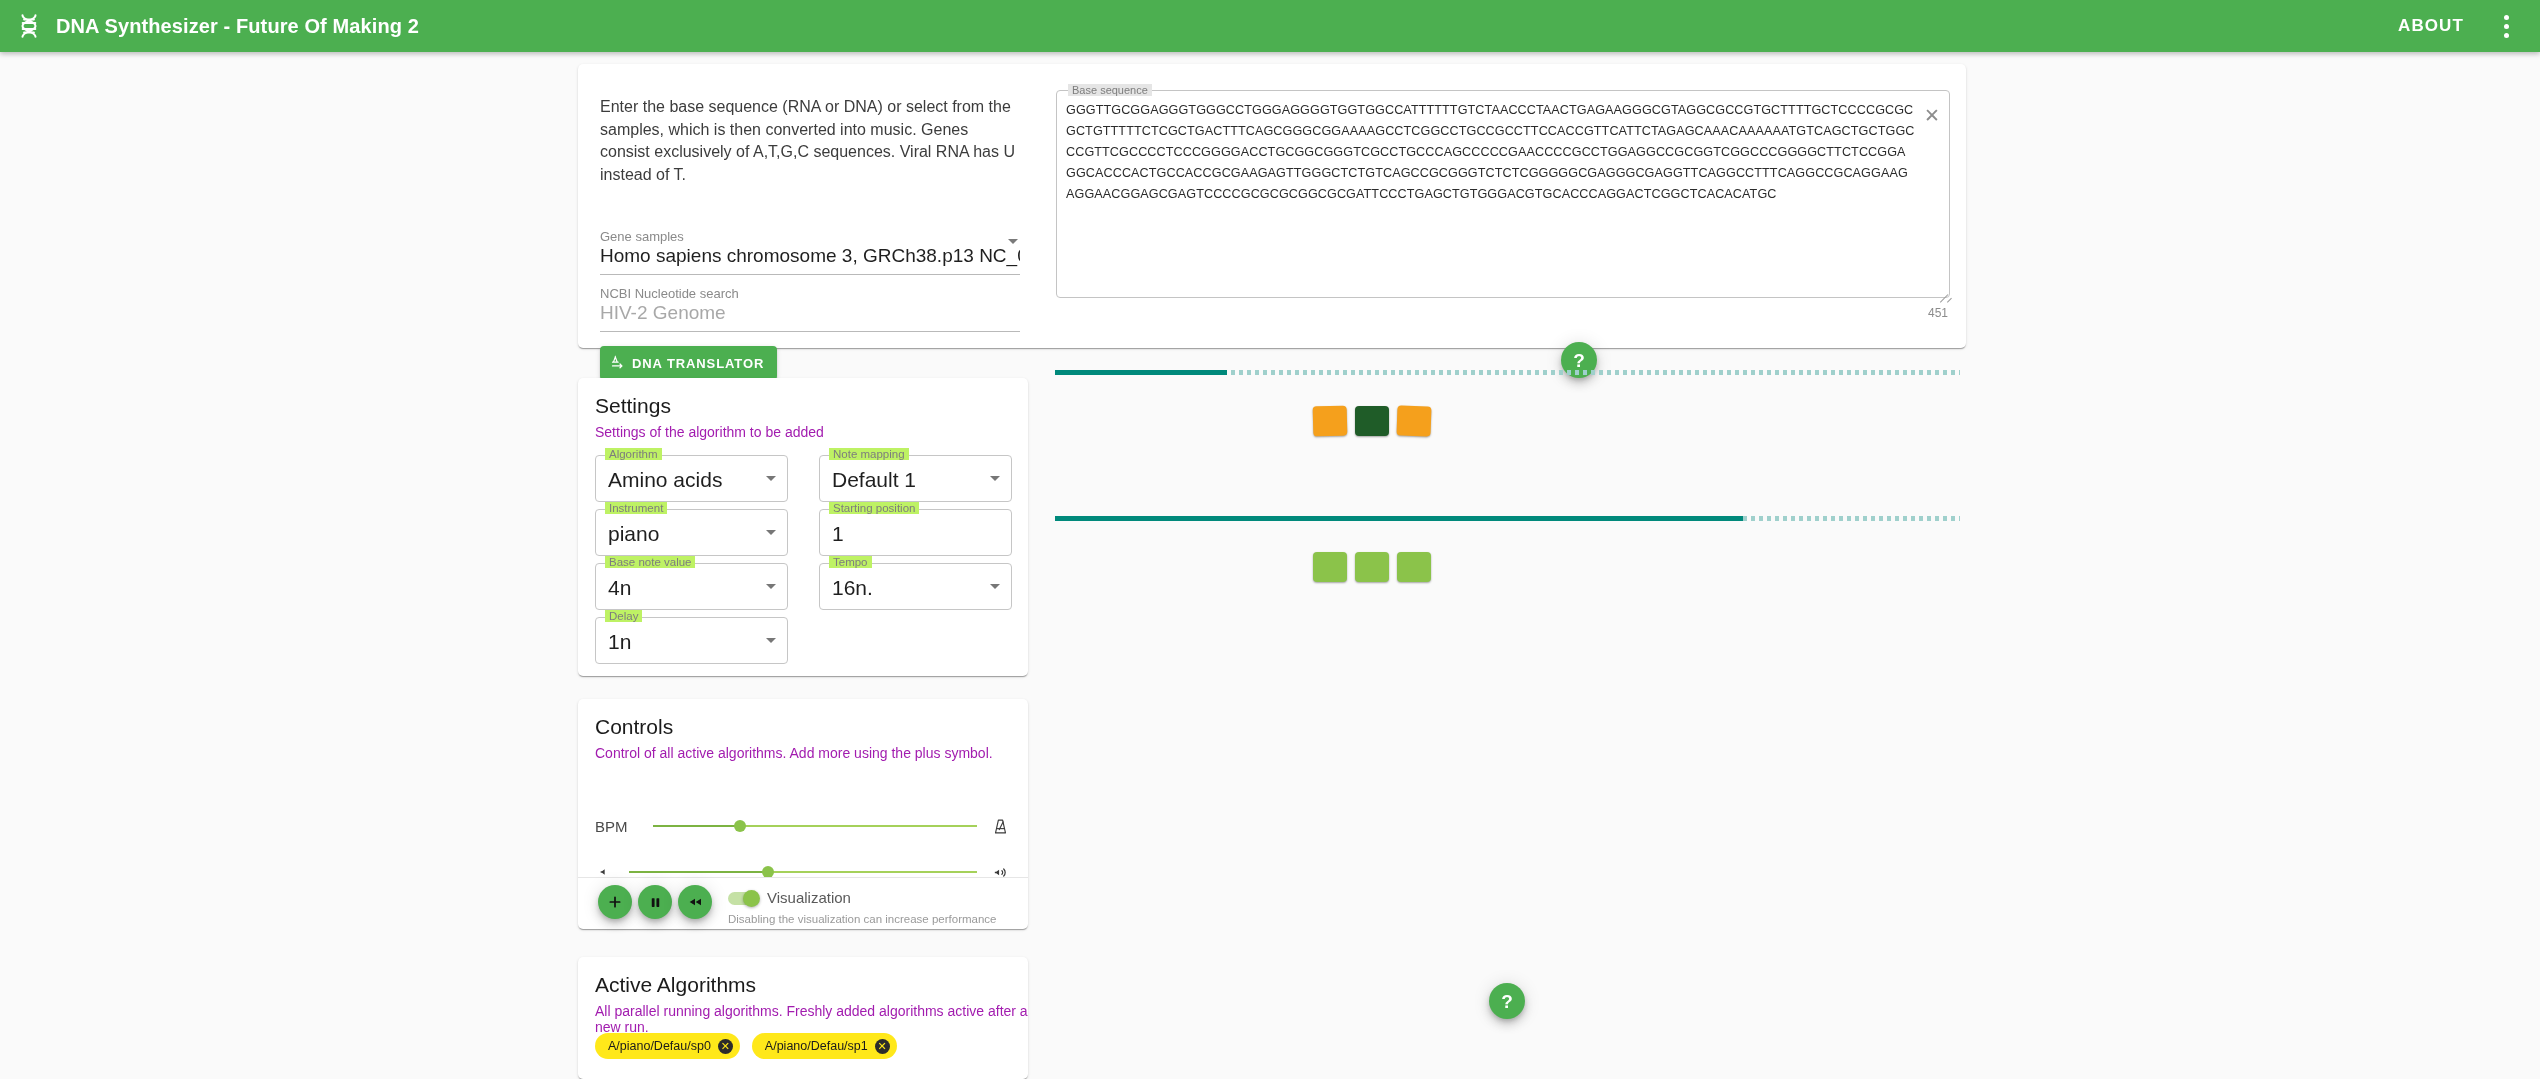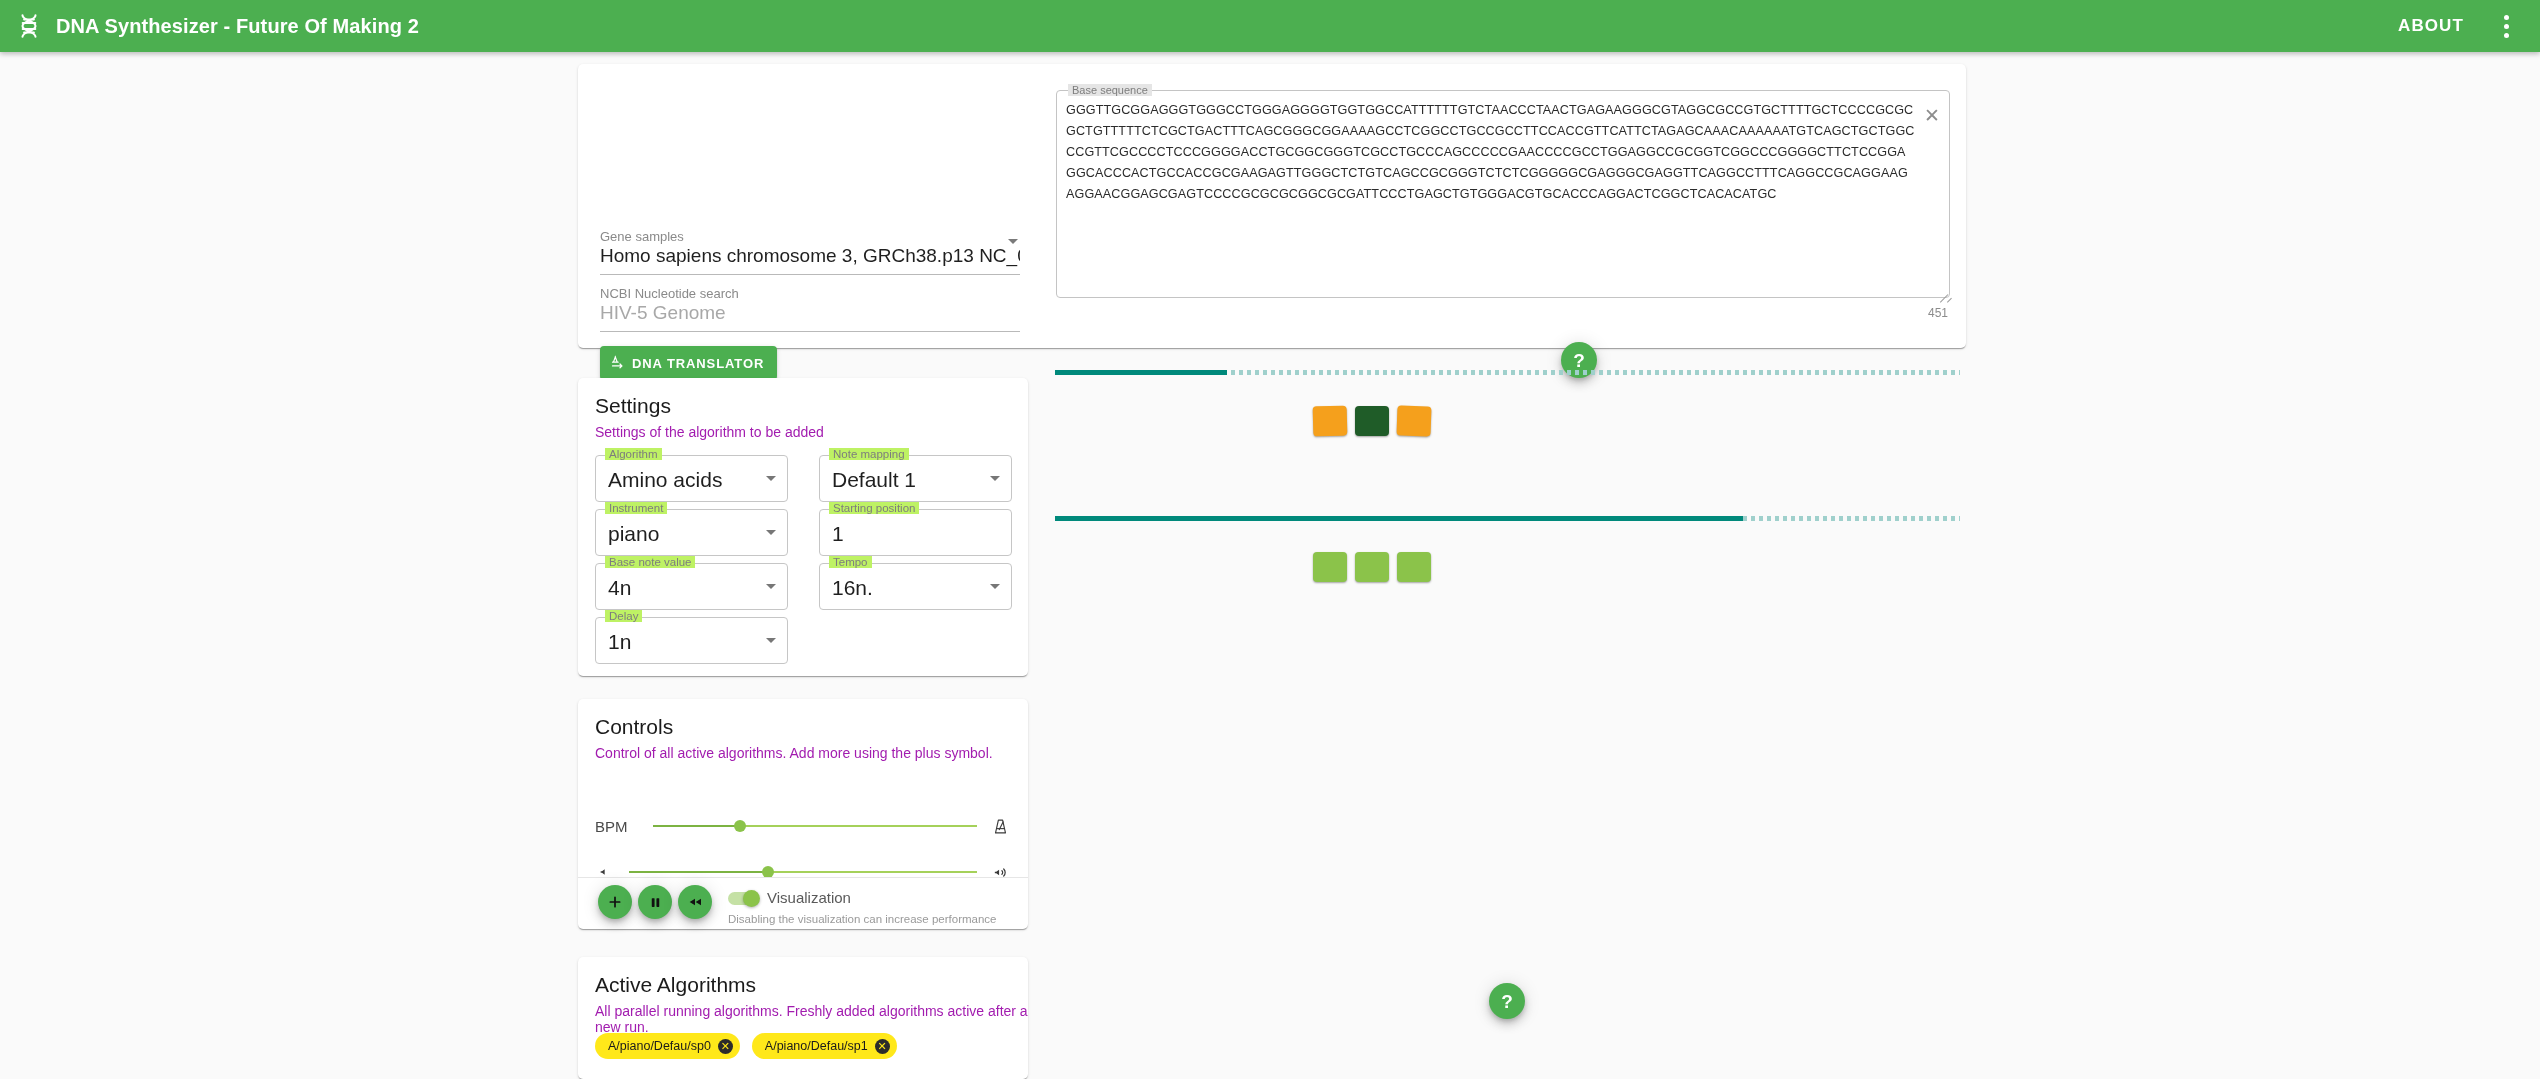--- a/index.html
+++ b/index.html
@@ -238,30 +238,31 @@
   <button class="about-btn">ABOUT</button>
   <span class="kebab">
       <i></i>
       <i></i>
       <i></i>
     </span>
 </div>
 
 <div class="card" id="input-card">
 
+  <div class="intro">Enter the base sequence (RNA or DNA) or select from the samples, which is then converted into music. Genes consist exclusively of A,T,G,C sequences. Viral RNA has U instead of T.</div>
 
   <div class="field-underline" id="gene-samples">
     <span class="fu-label">Gene samples</span>
     <span class="fu-value">Homo sapiens chromosome 3, GRCh38.p13 NC_000003.12:...</span>
     <span class="caret"></span>
   </div>
 
   <div class="field-underline" id="ncbi-search">
     <span class="fu-label">NCBI Nucleotide search</span>
-    <span class="fu-value placeholder">HIV-5 Genome</span>
+    <span class="fu-value placeholder">HIV-2 Genome</span>
   </div>
 
   <button class="translator-btn">
     <span>
       <svg width="15" height="15" viewBox="0 0 24 24" fill="none" stroke="#fff" stroke-width="2" stroke-linecap="round">
         <path d="M4 13h9M8.5 4v1M5.5 13 8.5 5l3 8"></path>
         <path d="M4 19h15m-3-3 3 3-3 3"></path>
       </svg>
     </span>
     <span>DNA TRANSLATOR</span>

